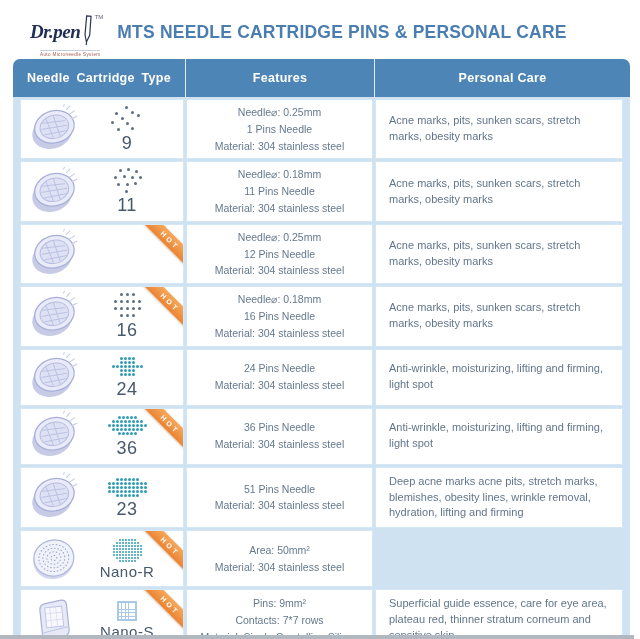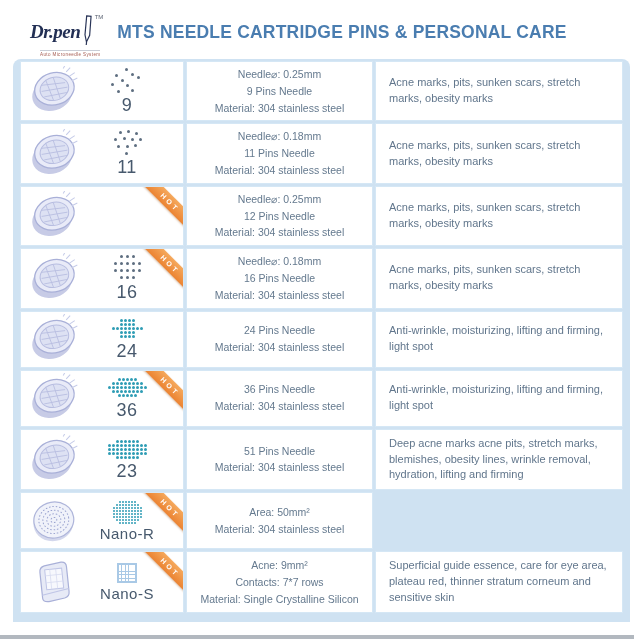--- a/index.html
+++ b/index.html
@@ -76,20 +76,25 @@
           <line x1="6.6" y1="28" x2="6.6" y2="31" stroke="#2a3558" stroke-width="1.2"></line>
         </svg>
       </span>
       <span class="tm">TM</span>
       <span class="tagline">Auto Microneedle System</span>
     </div>
     <div class="title">MTS NEEDLE CARTRIDGE PINS &amp; PERSONAL CARE</div>
   </div>
 
   <div class="tablewrap">
+    <div class="thead">
+      <div class="hcell">Needle Cartridge Type</div>
+      <div class="hcell">Features</div>
+      <div class="hcell">Personal Care</div>
+    </div>
 
     <div class="tbody">
 
       <div class="trow">
         <div class="cell type-cell">
           <div class="cart"><svg width="54" height="50" viewBox="0 0 54 50">
                 <g transform="rotate(-16 27 25)">
                   <ellipse cx="24" cy="28" rx="20" ry="16" fill="#c7cbe6"></ellipse>
                   <ellipse cx="28" cy="23" rx="20" ry="16" fill="#e9ebf8" stroke="#a9b0d8" stroke-width="1.3"></ellipse>
                   <ellipse cx="28" cy="23" rx="14.5" ry="11.5" fill="#dde1f3" stroke="#b7bde0" stroke-width="1"></ellipse>
@@ -107,21 +112,21 @@
                 <span class="sdot" style="left: 1px; top: 15px;"></span>
                 <span class="sdot" style="left: 16px; top: 16px;"></span>
                 <span class="sdot" style="left: 7px; top: 22px;"></span>
                 <span class="sdot" style="left: 21px; top: 21px;"></span>
               </div>
             <div class="tlabel">9</div>
           </div>
         </div>
         <div class="cell feat-cell">
             <div>Needle⌀: 0.25mm</div>
-            <div>9 Pins Needle</div>
+            <div>1 Pins Needle</div>
             <div>Material: 304 stainless steel</div>
           </div>
         <div class="cell care-cell">Acne marks, pits, sunken scars, stretch marks, obesity marks</div>
       </div>
 
       <div class="trow">
         <div class="cell type-cell">
           <div class="cart"><svg width="54" height="50" viewBox="0 0 54 50">
                 <g transform="rotate(-16 27 25)">
                   <ellipse cx="24" cy="28" rx="20" ry="16" fill="#c7cbe6"></ellipse>
@@ -545,21 +550,21 @@
               </svg></div>
           <div class="stack">
             <div class="pins" style="--dotc: #a9c9e6;">
                 <span class="lat"></span>
               </div>
             <div class="tlabel nano">Nano-S</div>
           </div>
           <div class="hot">HOT</div>
         </div>
         <div class="cell feat-cell">
-            <div>Acne: 9mm²</div>
+            <div>Pins: 9mm²</div>
             <div>Contacts: 7*7 rows</div>
             <div>Material: Single Crystalline Silicon</div>
           </div>
         <div class="cell care-cell">Superficial guide essence, care for eye area, plateau red, thinner stratum corneum and sensitive skin</div>
       </div>
 
     </div>
   </div>
 
   <div class="bottom-strip"></div>

